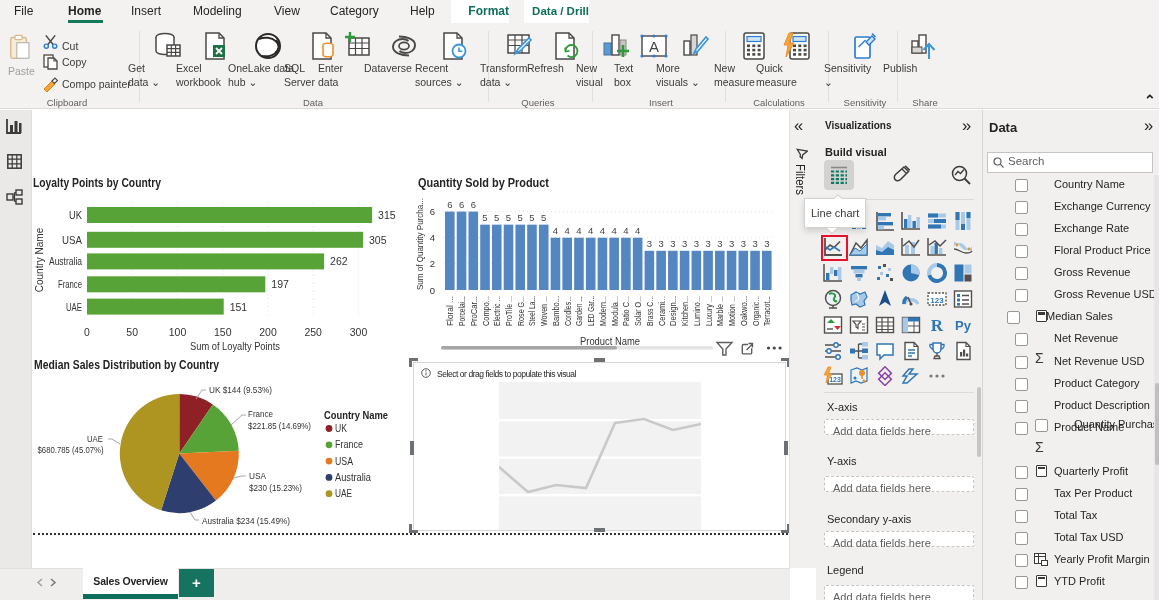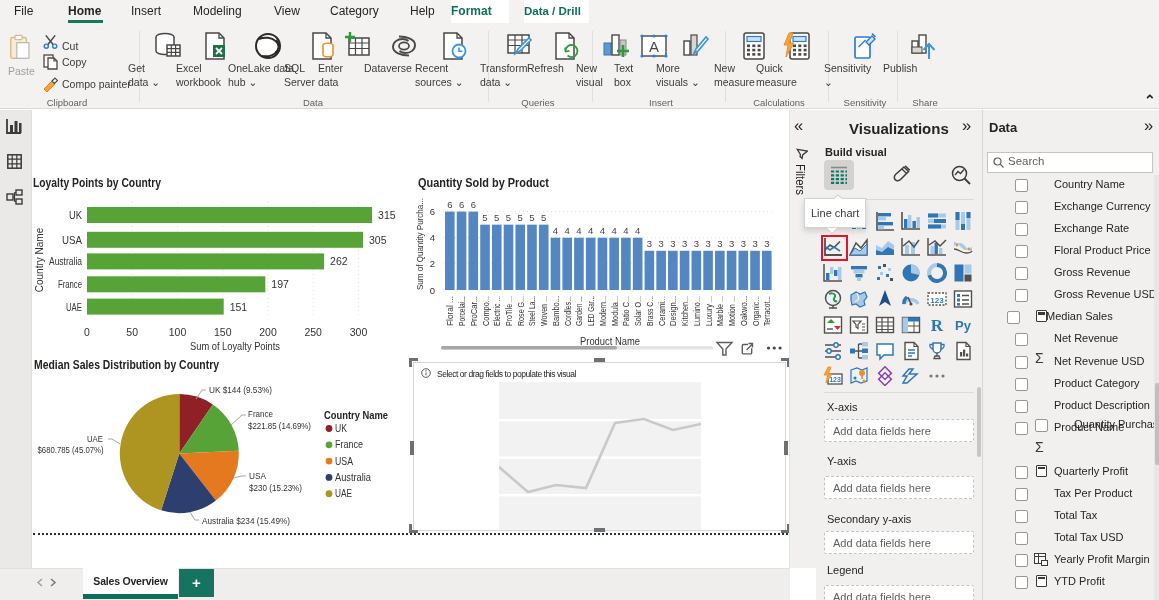--- a/index.html
+++ b/index.html
@@ -1,31 +1,31 @@
 <!DOCTYPE html>
 <html><head><meta charset="utf-8"><style>
 *{margin:0;padding:0;box-sizing:border-box;}
 html,body{width:1159px;height:600px;overflow:hidden;}
 body{font-family:"Liberation Sans",sans-serif;background:#fff;position:relative;}
 .abs{position:absolute;}
 .menubar{left:0;top:0;width:1159px;height:23px;background:#f4f2f1;}
 .mitem{position:absolute;top:0;height:23px;line-height:23px;font-size:12px;color:#252423;}
-.whitetab{position:absolute;top:0;height:38px;line-height:23px;background:#fff;color:#0d6e5c;font-size:12px;font-weight:700;text-align:left;}
+.whitetab{position:absolute;top:0;height:38px;line-height:23px;background:#fff;color:#0d6e5c;font-size:12px;font-weight:700;text-align:right;}
 .ribbon{left:0;top:23px;width:1159px;height:86px;background:#f4f2f1;border-bottom:1px solid #dddbd8;}
 .rsep{position:absolute;top:31px;height:71px;width:1px;background:#e1dfdc;}
 .rlbl{position:absolute;top:97px;font-size:9.5px;color:#605e5c;text-align:center;width:90px;}
 .rbig{position:absolute;top:62px;font-size:10.5px;color:#3b3a39;line-height:13.5px;width:80px;}
 .rsml{position:absolute;font-size:10.5px;color:#3b3a39;}
 .sidebar{left:0;top:110px;width:32px;height:458px;background:#ebe9e7;border-right:1px solid #e0deda;}
 .canvas{left:32px;top:110px;width:757px;height:458px;background:#fff;}
 .fstrip{left:789px;top:110px;width:27px;height:458px;background:#f2f0ee;border-left:1px solid #e3e1de;}
 .vizpane{left:816px;top:110px;width:166px;height:490px;background:#f2f0ee;}
 .datapane{left:982px;top:110px;width:177px;height:490px;background:#f2f0ee;border-left:1px solid #d8d6d3;}
 .bottombar{left:0;top:568px;width:790px;height:32px;background:#f0eeec;border-top:1px solid #e3e1de;}
-.well{position:absolute;left:8px;width:150px;height:23px;background:#fff;border:1px dashed #c6c4c2;border-radius:2px;font-size:11px;color:#605e5c;line-height:22px;padding-left:8px;}
+.well{position:absolute;left:8px;width:150px;height:16px;background:#fff;border:1px dashed #c6c4c2;border-radius:2px;font-size:11px;color:#605e5c;line-height:22px;padding-left:8px;}
 .wlbl{position:absolute;left:11px;font-size:11px;color:#252423;}
 .drow{position:absolute;left:0;width:177px;height:22px;font-size:11px;color:#252423;}
 .dchk{position:absolute;left:33px;top:4px;width:13px;height:13px;border:1.2px solid #99978f;background:#fff;border-radius:2px;}
 .dtxt{position:absolute;left:72px;top:3px;white-space:nowrap;}
 svg{display:block;}
 </style></head><body>
 <div class="abs menubar"></div>
 <div class="mitem" style="left:14px;">File</div>
 <div class="mitem" style="left:68px;font-weight:700;">Home</div>
 <div class="mitem" style="left:131px;">Insert</div>
@@ -419,21 +419,21 @@
 <div class="abs" style="left:33px;top:533px;width:755px;height:0;border-top:2.5px dotted #2e2e2e;"></div>
 <div class="abs fstrip"></div>
 <div class="abs" style="left:794px;top:116px;font-size:16.5px;color:#252423;">«</div>
 <svg class="abs" style="left:795px;top:148px" width="13" height="13" viewBox="0 0 13 13">
     <path d="M1.5 2 h10.5 l-4.2 4.6 v3.6 l-2.3 -1.6 v-2 z" fill="none" stroke="#3b3a39" stroke-width="1.3" transform="rotate(10 6 6)"></path>
   </svg>
 <svg class="abs" style="left:789px;top:160px" width="26" height="45" viewBox="0 0 26 45">
     <text x="7" y="4" font-size="12" fill="#252423" textLength="31" lengthAdjust="spacingAndGlyphs" transform="rotate(90 7 4)">Filters</text>
   </svg>
 <div class="abs vizpane"></div>
-<div class="abs" style="left:825px;top:120px;font-size:15px;font-weight:700;color:#252423;margin-left:24px;">Visualizations</div>
+<div class="abs" style="left:825px;top:120px;font-size:10px;font-weight:700;color:#252423;">Visualizations</div>
 <div class="abs" style="left:962px;top:116px;font-size:16.5px;color:#252423;">»</div>
 <div class="abs" style="left:825px;top:146px;font-size:11px;font-weight:700;color:#252423;">Build visual</div>
 <div class="abs" style="left:824px;top:160px;width:30px;height:30px;background:#d4d2d0;border-radius:4px;"></div>
 <svg class="abs" style="left:828px;top:164px" width="22" height="22" viewBox="0 0 22 22">
     <line x1="3" y1="3.5" x2="19" y2="3.5" stroke="#8a8886" stroke-width="1.6"></line>
     <line x1="3" y1="7.5" x2="19" y2="7.5" stroke="#117865" stroke-width="2.2" stroke-dasharray="3.2,1.6"></line>
     <line x1="3" y1="11.3" x2="19" y2="11.3" stroke="#117865" stroke-width="2.2" stroke-dasharray="3.2,1.6"></line>
     <line x1="3" y1="15.1" x2="19" y2="15.1" stroke="#117865" stroke-width="2.2" stroke-dasharray="3.2,1.6"></line>
     <line x1="3" y1="18.9" x2="19" y2="18.9" stroke="#117865" stroke-width="2.2" stroke-dasharray="3.2,1.6"></line>
   </svg>

